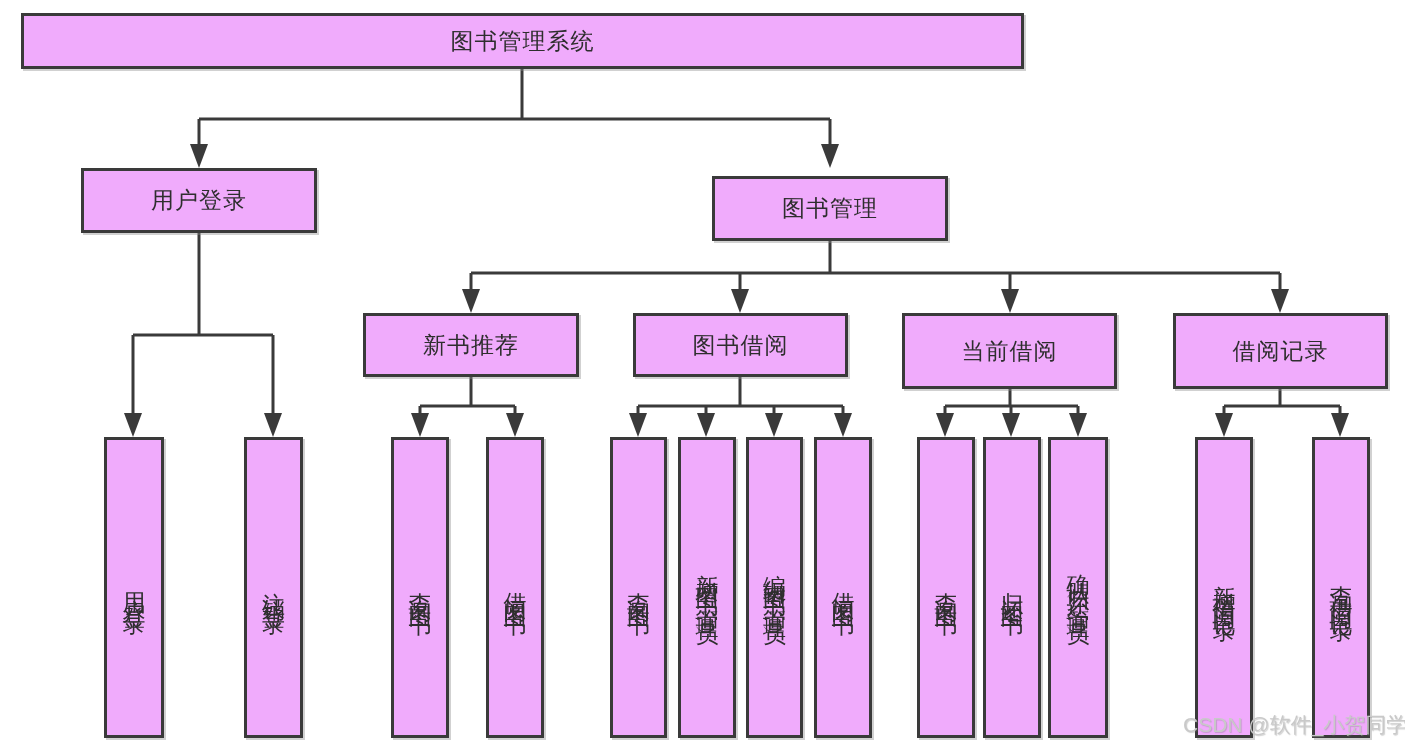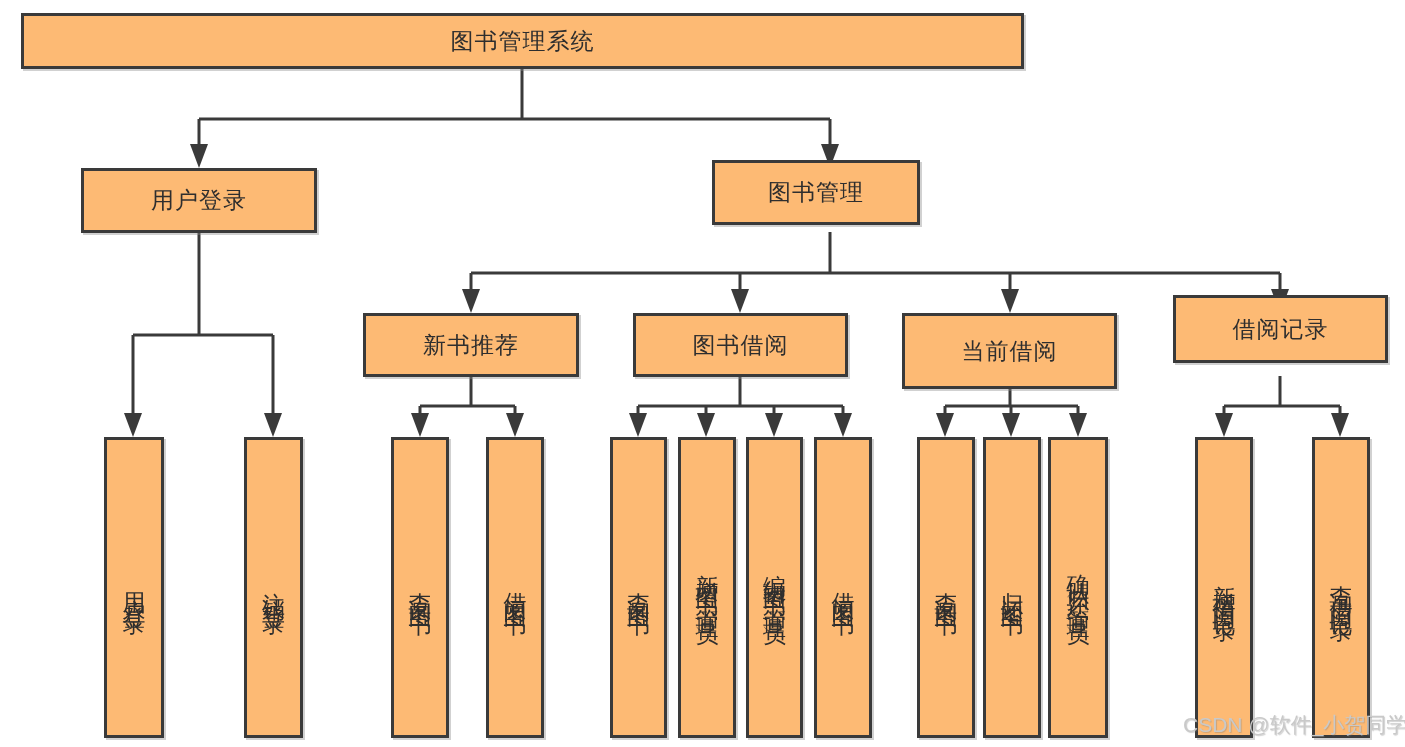--- a/index.html
+++ b/index.html
@@ -2,21 +2,21 @@
 <html><head>
 <meta charset="utf-8">
 <style>
   html,body{margin:0;padding:0;background:#ffffff;}
   .canvas{
     position:relative;width:1405px;height:747px;background:#ffffff;
     font-family:"Liberation Sans","DejaVu Sans",sans-serif;color:#2e2e2e;overflow:hidden;
   }
   svg.connectors{position:absolute;left:0;top:0;z-index:1;}
   .box{
-    position:absolute;box-sizing:border-box;border:3px solid #3a3a3a;background:#fdba74;
+    position:absolute;box-sizing:border-box;border:3px solid #3a3a3a;background:#f0abfc;
     display:flex;align-items:center;justify-content:center;z-index:2;
     box-shadow:2px 2px 0 rgba(140,140,140,0.40);
   }
   .hlabel{font-size:23px;letter-spacing:1px;white-space:nowrap;}
   .vlabel{
     writing-mode:vertical-rl;text-orientation:mixed;
     font-size:23px;letter-spacing:7px;line-height:1;
   }
   .watermark{
     position:absolute;left:1183px;top:711px;z-index:5;white-space:nowrap;
@@ -59,34 +59,34 @@
     </g>
   </svg>
 
   <div class="box" style="left:21px;top:13px;width:1003px;height:56px">
     <span class="hlabel">图书管理系统</span>
   </div>
 
   <div class="box" style="left:81px;top:168px;width:236px;height:65px">
     <span class="hlabel">用户登录</span>
   </div>
-  <div class="box" style="left:712px;top:160px;width:208px;height:65px">
+  <div class="box" style="left:712px;top:176px;width:236px;height:65px">
     <span class="hlabel">图书管理</span>
   </div>
 
   <div class="box" style="left:633px;top:313px;width:215px;height:64px">
     <span class="hlabel">图书借阅</span>
   </div>
   <div class="box" style="left:363px;top:313px;width:216px;height:64px">
     <span class="hlabel">新书推荐</span>
   </div>
   <div class="box" style="left:902px;top:313px;width:215px;height:76px">
     <span class="hlabel">当前借阅</span>
   </div>
-  <div class="box" style="left:1173px;top:295px;width:215px;height:68px">
+  <div class="box" style="left:1173px;top:313px;width:215px;height:76px">
     <span class="hlabel">借阅记录</span>
   </div>
 
   <div class="box" style="left:104px;top:437px;width:60px;height:301px">
     <span class="vlabel">用户登录</span>
   </div>
   <div class="box" style="left:244px;top:437px;width:59px;height:301px">
     <span class="vlabel">注销登录</span>
   </div>
 

